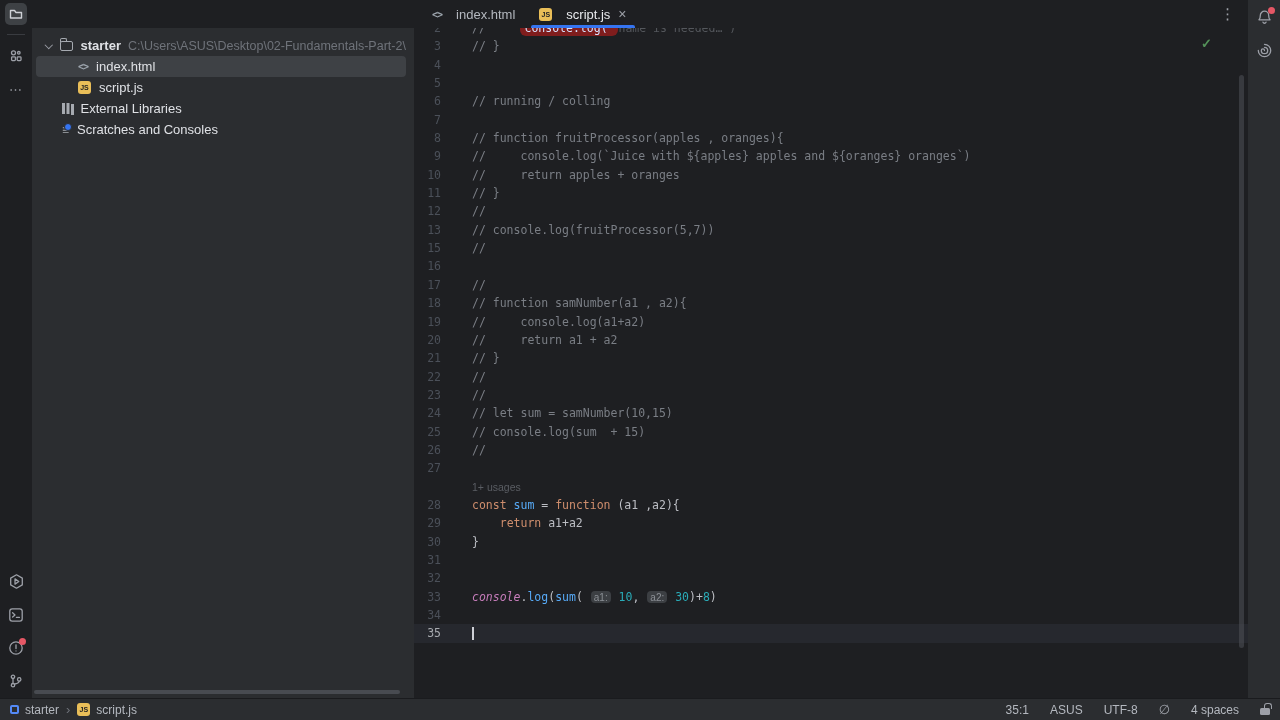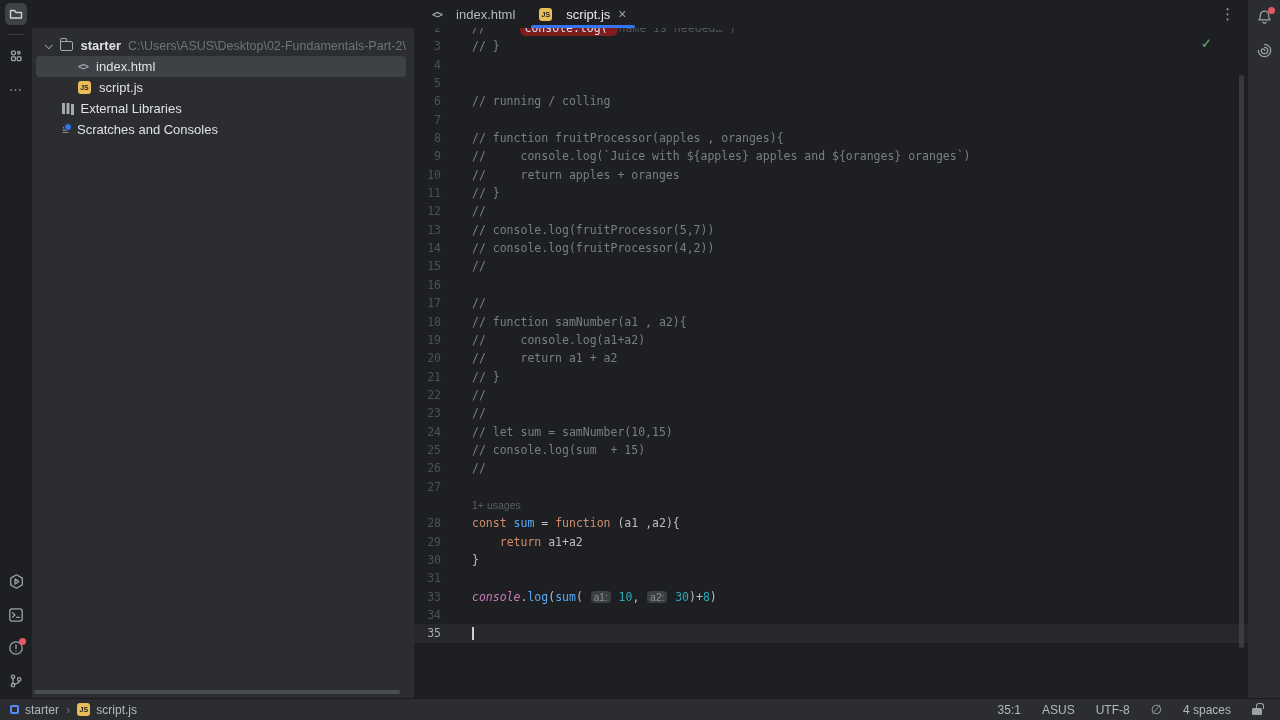--- a/index.html
+++ b/index.html
@@ -88,21 +88,21 @@
   .check { position:absolute; right:36px; top:8px; color:#549159; font-size:13px; font-weight:bold; z-index:6; }
   .vscroll { position:absolute; right:4px; top:47px; width:5px; height:573px; background:#4E5157;
     opacity:.55; border-radius:3px; }
 
   
   .statusbar { position:absolute; left:0; bottom:0; width:1280px; height:22px; background:#2B2D30;
     border-top:1px solid #1A1B1E; display:flex; align-items:center; font-size:12px; color:#B4B8BF; z-index:6; }
   .crumbs { display:flex; align-items:center; gap:7px; padding-left:10px; flex:1; }
   .crumb-sep { color:#6F737A; font-size:13px; }
   .proj-sq { width:9px; height:9px; border:2px solid #548AF7; border-radius:2px; }
-  .status-right { display:flex; align-items:center; gap:21px; padding-right:18px; }
+  .status-right { display:flex; align-items:center; gap:21px; padding-right:10px; }
   .no-hl { color:#9DA0A8; font-size:13px; }
   .lock { position:relative; width:10px; height:7px; background:#9DA0A8; border-radius:1.5px; margin-top:4px; }
   .lock::before { content:""; position:absolute; top:-5px; left:4px; width:6px; height:5px;
     border:1.5px solid #9DA0A8; border-bottom:none; border-radius:3px 3px 0 0; }
 
   svg.ico { display:block; }
 </style>
 </head>
 <body>
 
@@ -259,21 +259,20 @@
           <div class="code-row"><span class="ln">4</span><span class="codeline"></span></div>
           <div class="code-row"><span class="ln">5</span><span class="codeline"></span></div>
           <div class="code-row"><span class="ln">6</span><span class="codeline"><span class="seg c-com">// running / colling</span></span></div>
           <div class="code-row"><span class="ln">7</span><span class="codeline"></span></div>
           <div class="code-row"><span class="ln">8</span><span class="codeline"><span class="seg c-com">// function fruitProcessor(apples , oranges){</span></span></div>
           <div class="code-row"><span class="ln">9</span><span class="codeline"><span class="seg c-com">//     console.log(`Juice with ${apples} apples and ${oranges} oranges`)</span></span></div>
           <div class="code-row"><span class="ln">10</span><span class="codeline"><span class="seg c-com">//     return apples + oranges</span></span></div>
           <div class="code-row"><span class="ln">11</span><span class="codeline"><span class="seg c-com">// }</span></span></div>
           <div class="code-row"><span class="ln">12</span><span class="codeline"><span class="seg c-com">//</span></span></div>
           <div class="code-row"><span class="ln">13</span><span class="codeline"><span class="seg c-com">// console.log(fruitProcessor(5,7))</span></span></div>
-          <div class="code-row"><span class="ln">14</span><span class="codeline"><span class="seg c-com">// console.log(fruitProcessor(4,2))</span></span></div>
           <div class="code-row"><span class="ln">15</span><span class="codeline"><span class="seg c-com">//</span></span></div>
           <div class="code-row"><span class="ln">16</span><span class="codeline"></span></div>
           <div class="code-row"><span class="ln">17</span><span class="codeline"><span class="seg c-com">//</span></span></div>
           <div class="code-row"><span class="ln">18</span><span class="codeline"><span class="seg c-com">// function samNumber(a1 , a2){</span></span></div>
           <div class="code-row"><span class="ln">19</span><span class="codeline"><span class="seg c-com">//     console.log(a1+a2)</span></span></div>
           <div class="code-row"><span class="ln">20</span><span class="codeline"><span class="seg c-com">//     return a1 + a2</span></span></div>
           <div class="code-row"><span class="ln">21</span><span class="codeline"><span class="seg c-com">// }</span></span></div>
           <div class="code-row"><span class="ln">22</span><span class="codeline"><span class="seg c-com">//</span></span></div>
           <div class="code-row"><span class="ln">23</span><span class="codeline"><span class="seg c-com">//</span></span></div>
           <div class="code-row"><span class="ln">24</span><span class="codeline"><span class="seg c-com">// let sum = samNumber(10,15)</span></span></div>
@@ -281,20 +280,21 @@
           <div class="code-row"><span class="ln">26</span><span class="codeline"><span class="seg c-com">//</span></span></div>
           <div class="code-row"><span class="ln">27</span><span class="codeline"></span></div>
           <div class="inlay-row">
             <span class="ln"></span>
             <span class="inlay">1+ usages</span>
           </div>
           <div class="code-row"><span class="ln">28</span><span class="codeline"><span class="seg c-kw">const</span><span class="seg c-pl"> </span><span class="seg c-fn">sum</span><span class="seg c-pl"> = </span><span class="seg c-kw">function</span><span class="seg c-pl"> (a1 ,a2){</span></span></div>
           <div class="code-row"><span class="ln">29</span><span class="codeline"><span class="seg c-pl">    </span><span class="seg c-kw">return</span><span class="seg c-pl"> a1+a2</span></span></div>
           <div class="code-row"><span class="ln">30</span><span class="codeline"><span class="seg c-pl">}</span></span></div>
           <div class="code-row"><span class="ln">31</span><span class="codeline"></span></div>
+          <div class="code-row"><span class="ln">32</span><span class="codeline"></span></div>
           <div class="code-row"><span class="ln">33</span><span class="codeline"><span class="seg c-glob">console</span><span class="seg c-pl">.</span><span class="seg c-fn">log</span><span class="seg c-pl">(</span><span class="seg c-fn">sum</span><span class="seg c-pl">( </span><span class="seg c-hint">a1:</span><span class="seg c-pl"> </span><span class="seg c-num">10</span><span class="seg c-pl">, </span><span class="seg c-hint">a2:</span><span class="seg c-pl"> </span><span class="seg c-num">30</span><span class="seg c-pl">)+</span><span class="seg c-num">8</span><span class="seg c-pl">)</span></span></div>
           <div class="code-row"><span class="ln">34</span><span class="codeline"></span></div>
           <div class="code-row current"><span class="ln">35</span><span class="codeline"><span class="caret"></span></span></div>
         </div>
     </div>
     <div class="check">✓</div>
     <div class="vscroll"></div>
   </div>
 
   <div class="statusbar">

